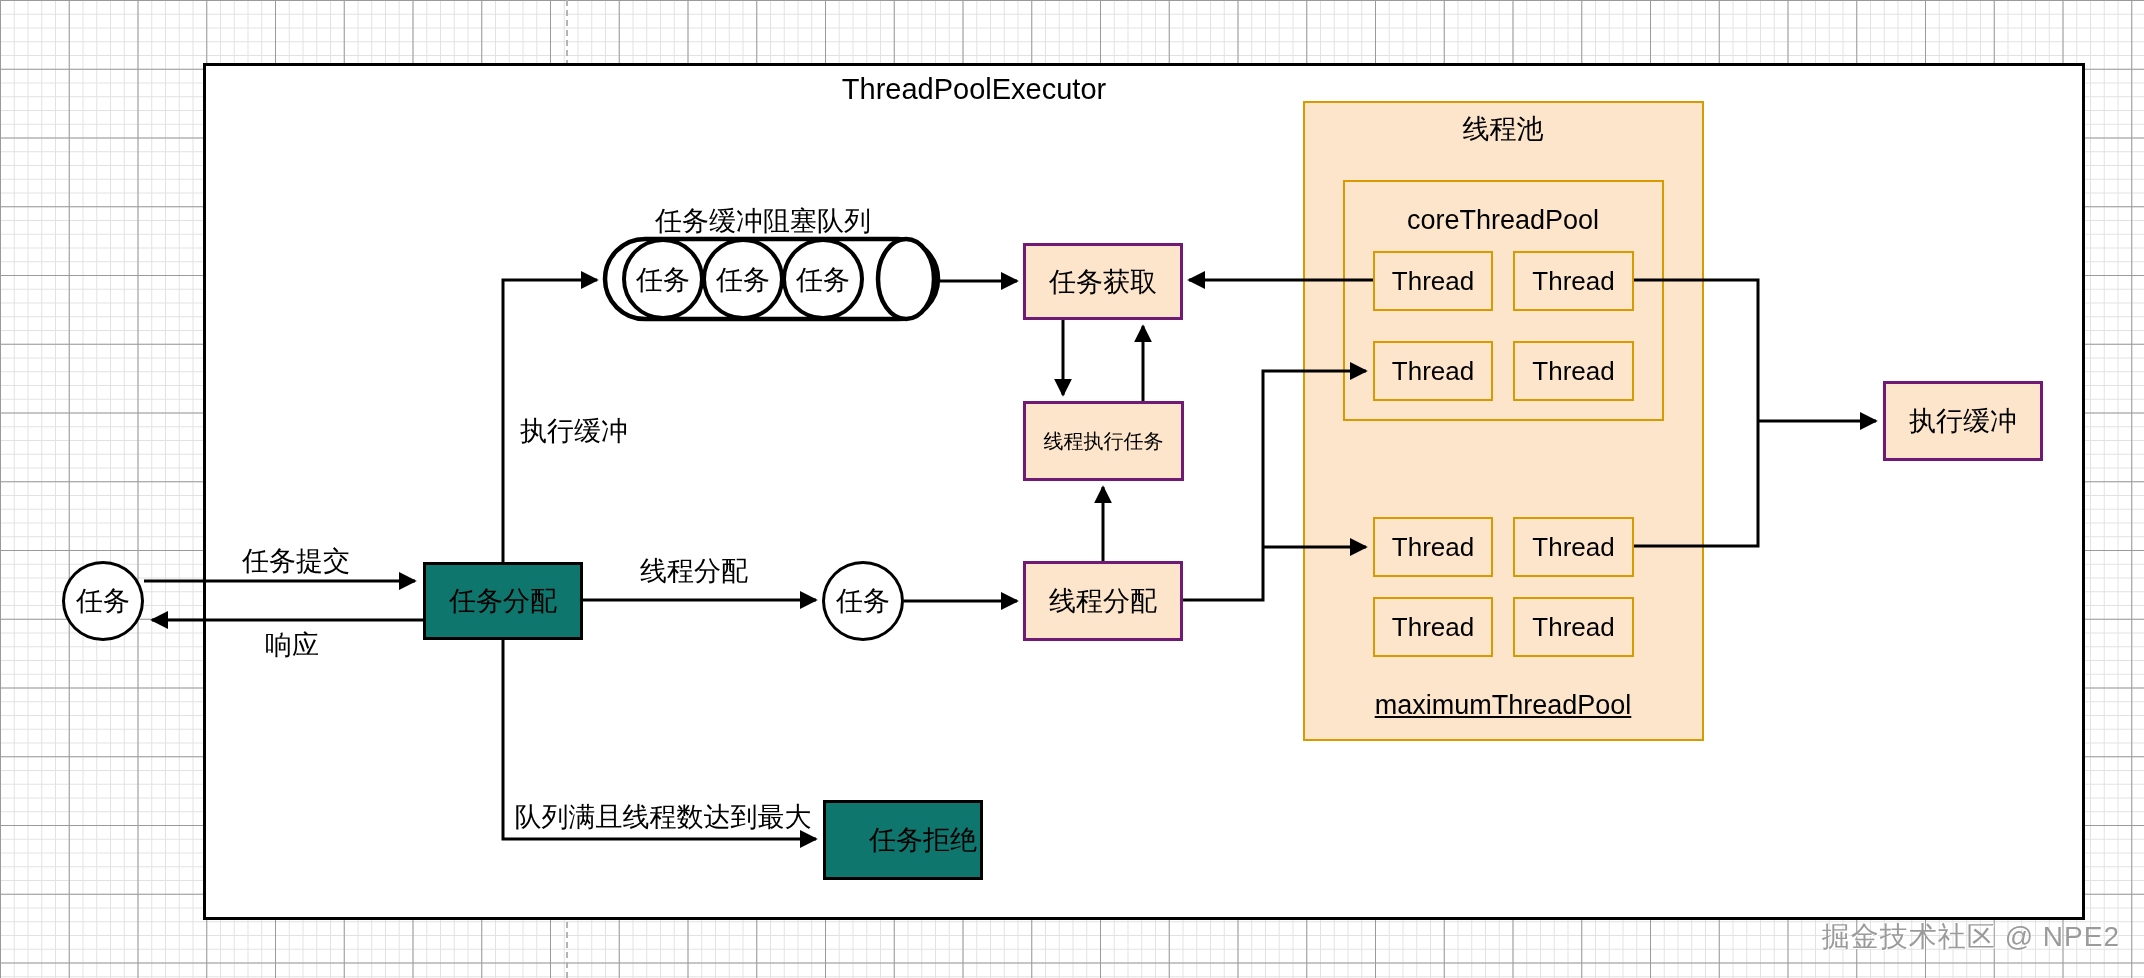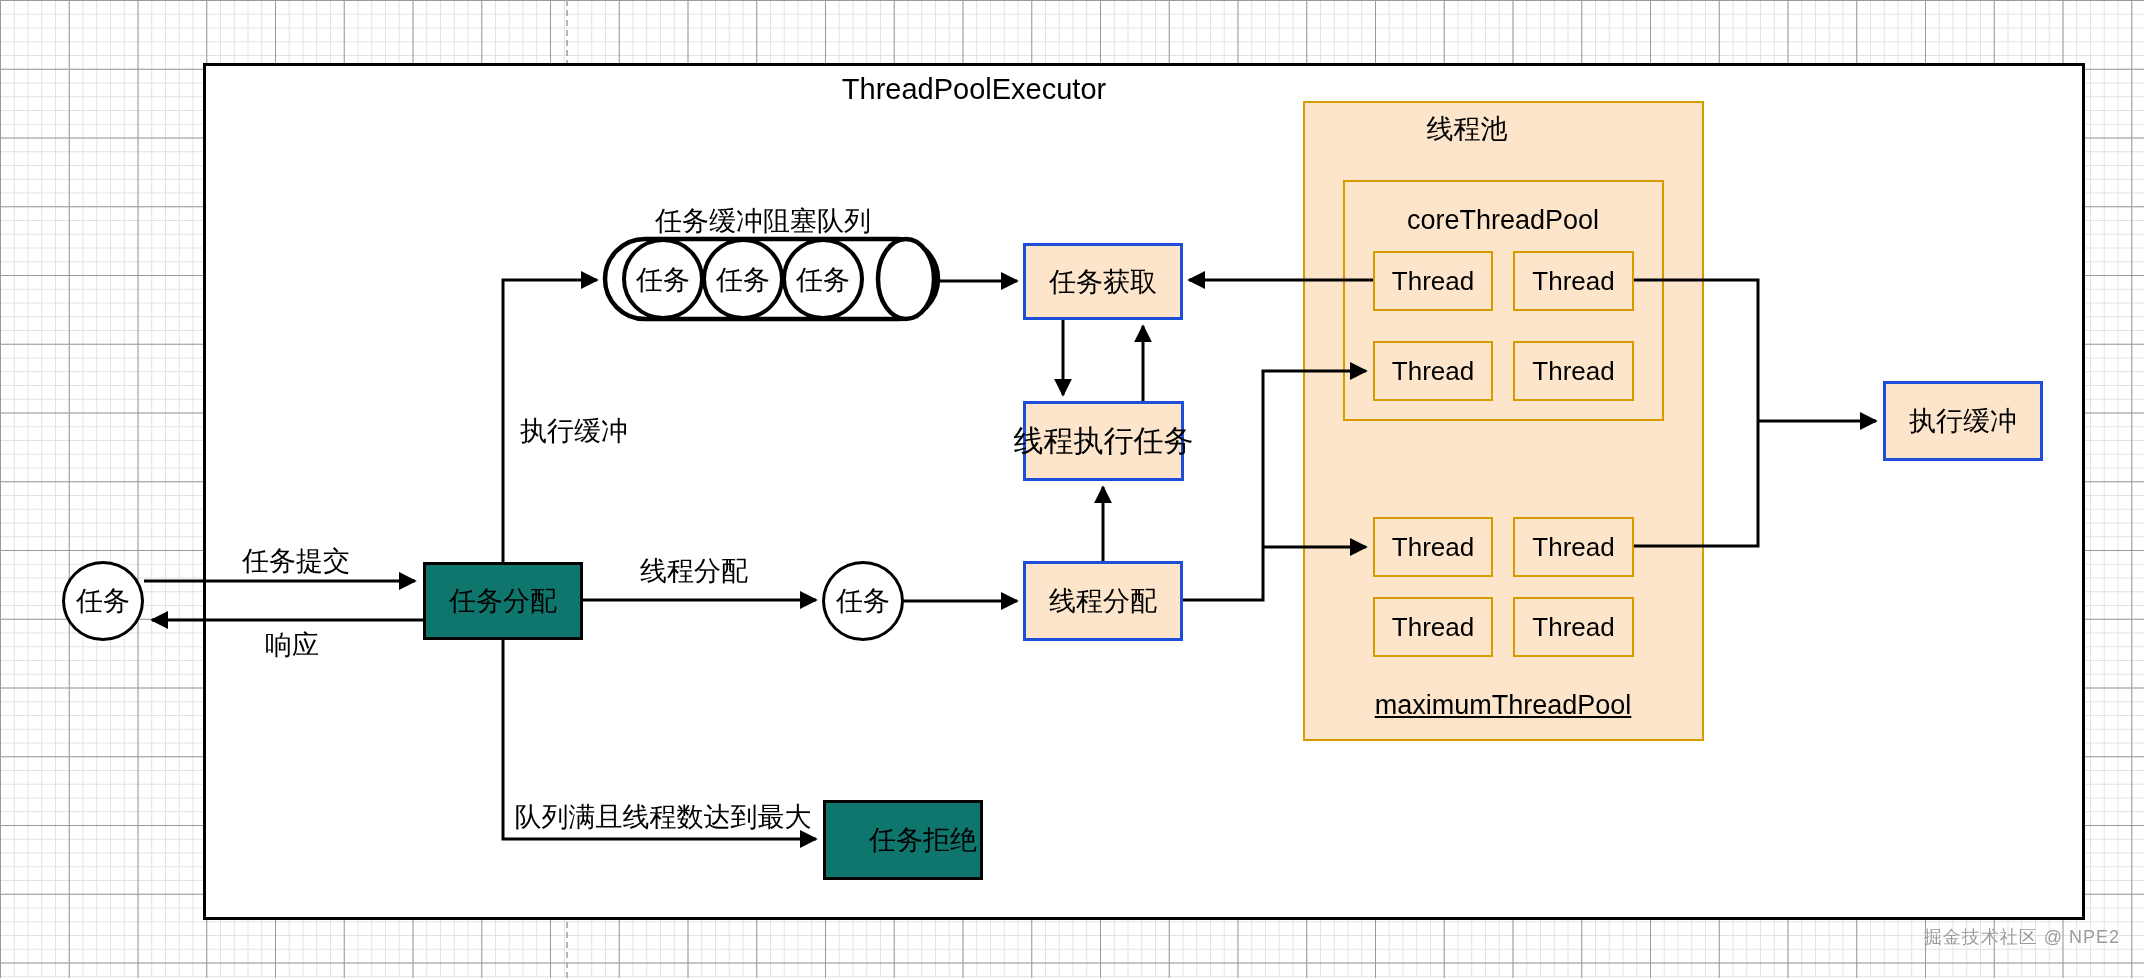--- a/index.html
+++ b/index.html
@@ -15,59 +15,59 @@
     background-size:68.75px 68.75px,68.75px 68.75px,13.75px 13.75px,13.75px 13.75px;
   }
   .abs{position:absolute;box-sizing:border-box;}
   .page-break{left:566px;top:0;height:978px;width:0;border-left:2px dashed #b4b4b4;z-index:0;}
   .canvas{left:203px;top:63px;width:1882px;height:857px;background:#fff;border:3px solid #000;z-index:1;}
   .lbl{z-index:3;display:flex;align-items:center;justify-content:center;text-align:center;
        font-size:27px;line-height:1.15;white-space:nowrap;}
   .box{z-index:3;display:flex;align-items:center;justify-content:center;text-align:center;
        font-size:27px;white-space:nowrap;}
   .white-box{background:#0f766e;border:3px solid #000;}
-  .orange-box{background:#FCE5CB;border:3px solid #1d4ed8;}
+  .orange-box{background:#FCE5CB;border:3px solid #701a75;}
   .pool{background:#FCE5CB;border:2px solid #D79B00;z-index:2;}
   .inner-pool{background:#FCE5CB;border:2px solid #D79B00;z-index:2;}
   .thread{background:#FCE5CB;border:2.5px solid #D79B00;z-index:3;font-size:26px;
           display:flex;align-items:center;justify-content:center;}
   .circle{background:#fff;border:3px solid #000;border-radius:50%;z-index:3;
           display:flex;align-items:center;justify-content:center;font-size:27px;}
   .title{font-size:29px;}
-  .watermark{font-size:18px;color:#9b9b9b;text-shadow:1px 1px 0 #ffffff;letter-spacing:1px;
+  .watermark{font-size:28px;color:#9b9b9b;text-shadow:1px 1px 0 #ffffff;letter-spacing:1px;
              justify-content:flex-end;z-index:2;}
   svg.wires{position:absolute;left:0;top:0;z-index:4;pointer-events:none;}
   svg text{font-family:"Liberation Sans","DejaVu Sans",sans-serif;font-size:27px;}
 </style>
 </head>
 <body>
 
 <div class="abs page-break"></div>
 
 <div class="abs canvas"></div>
 <div class="abs lbl title" style="left:774px;top:74px;width:400px;height:32px;">ThreadPoolExecutor</div>
 
 <div class="abs pool" style="left:1303px;top:101px;width:401px;height:640px;"></div>
-<div class="abs lbl" style="left:1317px;top:115px;width:300px;height:30px;">线程池</div>
+<div class="abs lbl" style="left:1353px;top:115px;width:300px;height:30px;">线程池</div>
 <div class="abs inner-pool" style="left:1343px;top:180px;width:321px;height:241px;"></div>
 <div class="abs lbl" style="left:1353px;top:206px;width:300px;height:30px;">coreThreadPool</div>
 <div class="abs lbl" style="left:1353px;top:691px;width:300px;height:30px;text-decoration:underline;">maximumThreadPool</div>
 
 <div class="abs thread" style="left:1373px;top:251px;width:120px;height:60px;">Thread</div>
 <div class="abs thread" style="left:1513px;top:251px;width:121px;height:60px;">Thread</div>
 <div class="abs thread" style="left:1373px;top:341px;width:120px;height:60px;">Thread</div>
 <div class="abs thread" style="left:1513px;top:341px;width:121px;height:60px;">Thread</div>
 
 <div class="abs thread" style="left:1373px;top:517px;width:120px;height:60px;">Thread</div>
 <div class="abs thread" style="left:1513px;top:517px;width:121px;height:60px;">Thread</div>
 <div class="abs thread" style="left:1373px;top:597px;width:120px;height:60px;">Thread</div>
 <div class="abs thread" style="left:1513px;top:597px;width:121px;height:60px;">Thread</div>
 
 <div class="abs box orange-box" style="left:1023px;top:243px;width:160px;height:77px;">任务获取</div>
-<div class="abs box orange-box" style="left:1023px;top:401px;width:161px;height:80px;font-size:30px;">线程执行任务</div>
+<div class="abs box orange-box" style="left:1023px;top:401px;width:161px;height:80px;font-size:20px;">线程执行任务</div>
 <div class="abs box orange-box" style="left:1023px;top:561px;width:160px;height:80px;">线程分配</div>
 <div class="abs box orange-box" style="left:1883px;top:381px;width:160px;height:80px;">执行缓冲</div>
 <div class="abs box white-box" style="left:423px;top:562px;width:160px;height:78px;">任务分配</div>
 <div class="abs box white-box" style="left:823px;top:800px;width:160px;height:80px;padding-left:40px;">任务拒绝</div>
 
 <div class="abs circle" style="left:62px;top:561px;width:82px;height:80px;">任务</div>
 <div class="abs circle" style="left:822px;top:561px;width:82px;height:80px;">任务</div>
 
 <div class="abs lbl" style="left:613px;top:207px;width:300px;height:30px;">任务缓冲阻塞队列</div>
 <div class="abs lbl" style="left:216px;top:548px;width:160px;height:28px;">任务提交</div>

